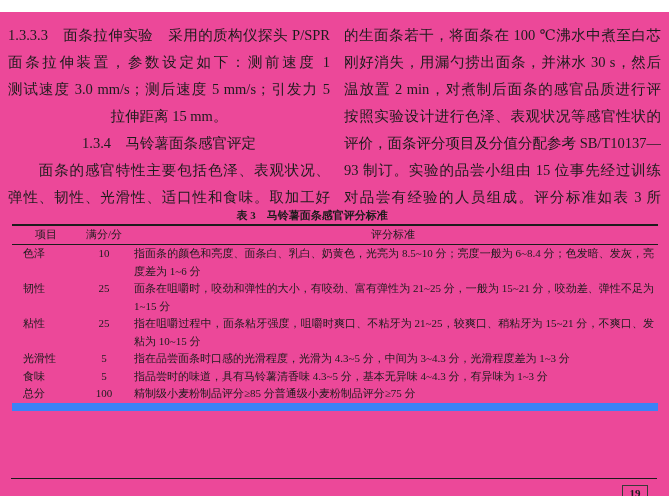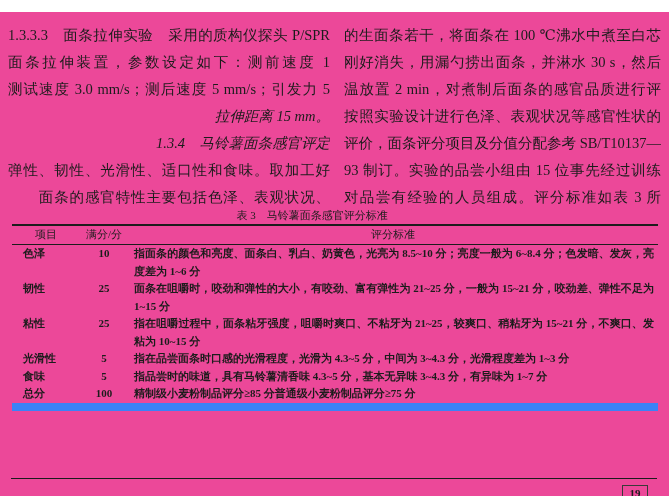--- a/index.html
+++ b/index.html
@@ -34,32 +34,31 @@
   }
   .col.right { width: 317px; }
   .line {
     text-align: justify;
     text-align-last: justify;
     white-space: normal;
     overflow: hidden;
     height: 27px;
   }
   .line.short {
-    text-align: right;
+    text-align: center;
     text-align-last: auto;
-    font-style: italic;
   }
   
   .table-title {
     position: absolute;
     top: 196px;
     left: 0;
     width: 624px;
     text-align: center;
-    font-weight: normal;
+    font-weight: bold;
     font-size: 11px;
     color: #1c1c1c;
   }
   
   table.sensory {
     position: absolute;
     top: 212px;
     left: 12px;
     width: 646px;
     border-collapse: collapse;
@@ -76,21 +75,20 @@
   table.sensory th {
     font-weight: normal;
     padding: 0;
     height: 18px;
     text-align: center;
     white-space: nowrap;
   }
   table.sensory td {
     padding: 0;
     vertical-align: top;
-    font-weight: bold;
   }
   table.sensory .c-item  { width: 68px; }
   table.sensory .c-score { width: 48px; }
   table.sensory td.item-cell {
     padding-left: 11px;
     text-align: left;
     white-space: nowrap;
   }
   table.sensory td.score-cell {
     text-align: center;
@@ -128,22 +126,22 @@
 
 <div class="page">
 
   <div class="columns">
     <div class="col left" id="left-col">
         <div class="line">1.3.3.3　面条拉伸实验　采用的质构仪探头 P/SPR</div>
         <div class="line">面条拉伸装置，参数设定如下：测前速度 1 mm/s；</div>
         <div class="line">测试速度 3.0 mm/s；测后速度 5 mm/s；引发力 5 g；</div>
         <div class="line short">拉伸距离 15 mm。</div>
         <div class="line short">1.3.4　马铃薯面条感官评定</div>
+        <div class="line">　　面条的感官特性主要包括色泽、表观状况、</div>
         <div class="line">弹性、韧性、光滑性、适口性和食味。取加工好</div>
-        <div class="line">　　面条的感官特性主要包括色泽、表观状况、</div>
       </div>
     <div class="col right" id="right-col">
         <div class="line">的生面条若干，将面条在 100 ℃沸水中煮至白芯</div>
         <div class="line">刚好消失，用漏勺捞出面条，并淋水 30 s，然后室</div>
         <div class="line">温放置 2 min，对煮制后面条的感官品质进行评价。</div>
         <div class="line">按照实验设计进行色泽、表观状况等感官性状的</div>
         <div class="line">评价，面条评分项目及分值分配参考 SB/T10137—</div>
         <div class="line">93 制订。实验的品尝小组由 15 位事先经过训练</div>
         <div class="line">对品尝有经验的人员组成。评分标准如表 3 所示。</div>
       </div>
@@ -181,21 +179,21 @@
           <td class="criteria-cell">指在咀嚼过程中，面条粘牙强度，咀嚼时爽口、不粘牙为 21~25，较爽口、稍粘牙为 15~21 分，不爽口、发粘为 10~15 分</td>
         </tr>
         <tr>
           <td class="item-cell">光滑性</td>
           <td class="score-cell">5</td>
           <td class="criteria-cell">指在品尝面条时口感的光滑程度，光滑为 4.3~5 分，中间为 3~4.3 分，光滑程度差为 1~3 分</td>
         </tr>
         <tr>
           <td class="item-cell">食味</td>
           <td class="score-cell">5</td>
-          <td class="criteria-cell">指品尝时的味道，具有马铃薯清香味 4.3~5 分，基本无异味 3~4.3 分，有异味为 1~7 分</td>
+          <td class="criteria-cell">指品尝时的味道，具有马铃薯清香味 4.3~5 分，基本无异味 4~4.3 分，有异味为 1~3 分</td>
         </tr>
         <tr>
           <td class="item-cell">总分</td>
           <td class="score-cell">100</td>
           <td class="criteria-cell">精制级小麦粉制品评分≥85 分普通级小麦粉制品评分≥75 分</td>
         </tr>
       </tbody>
   </table>
 
   <div class="footer-rule"></div>

